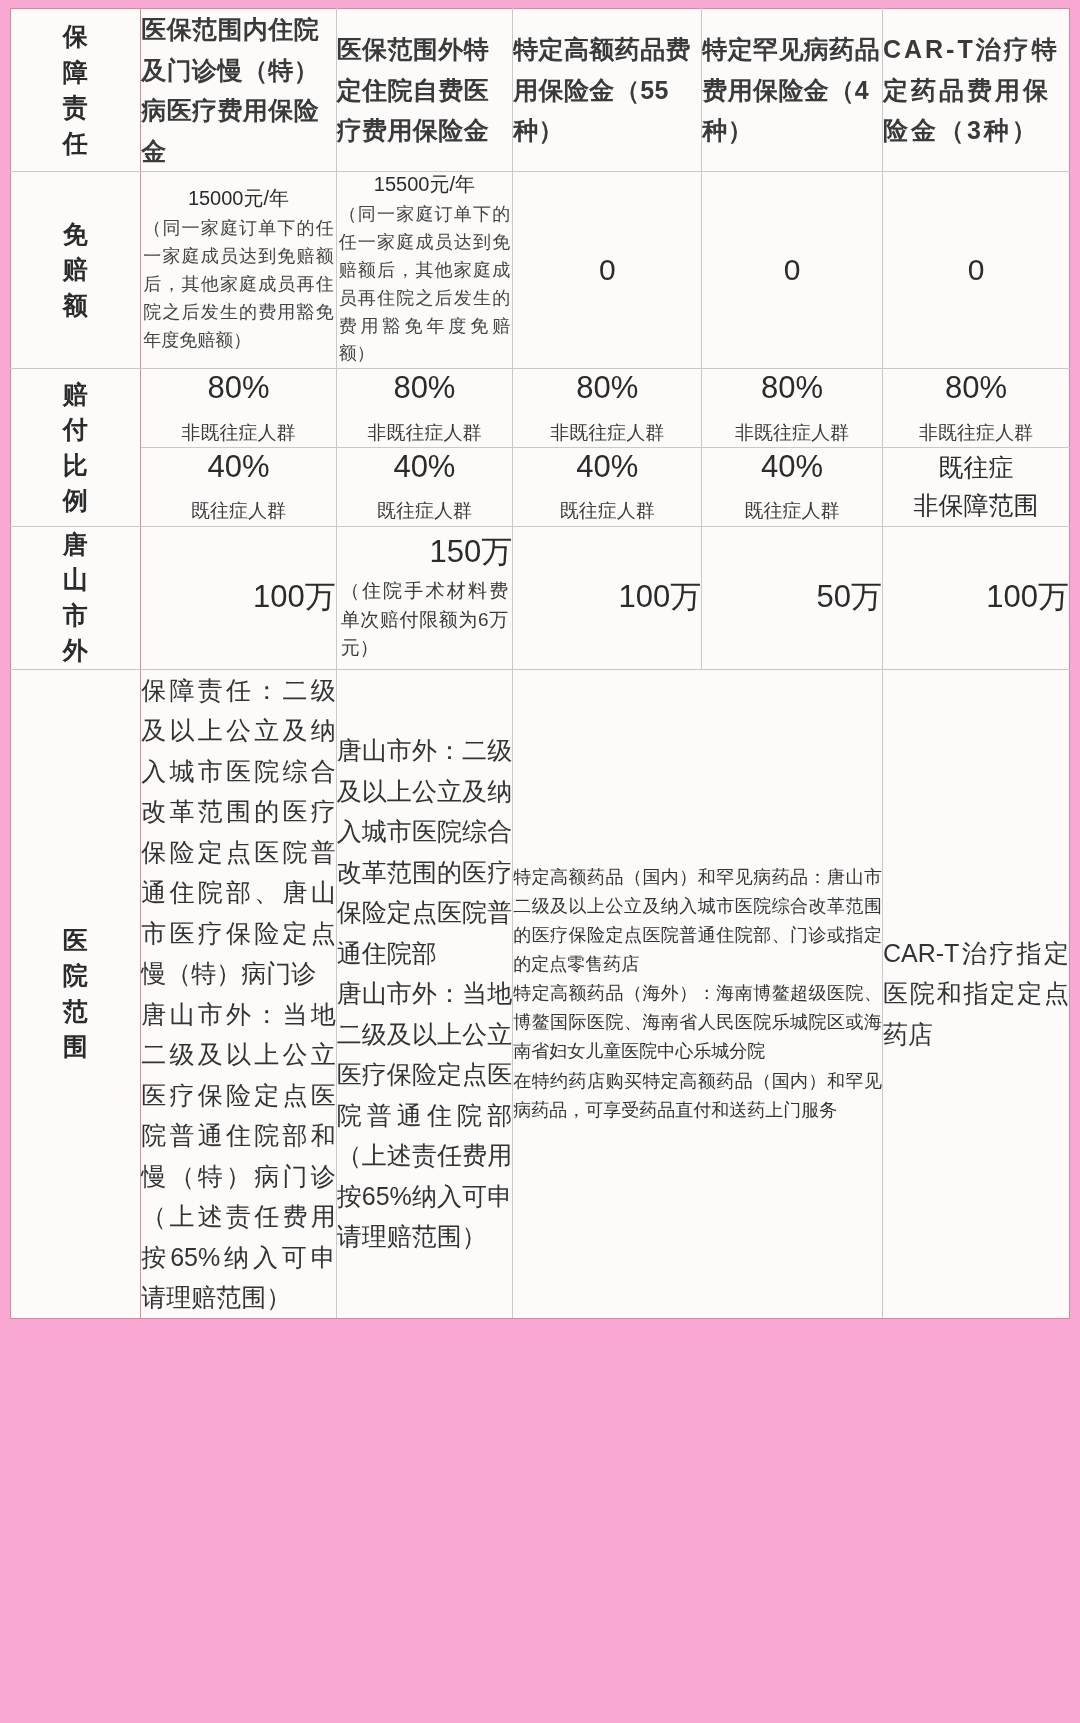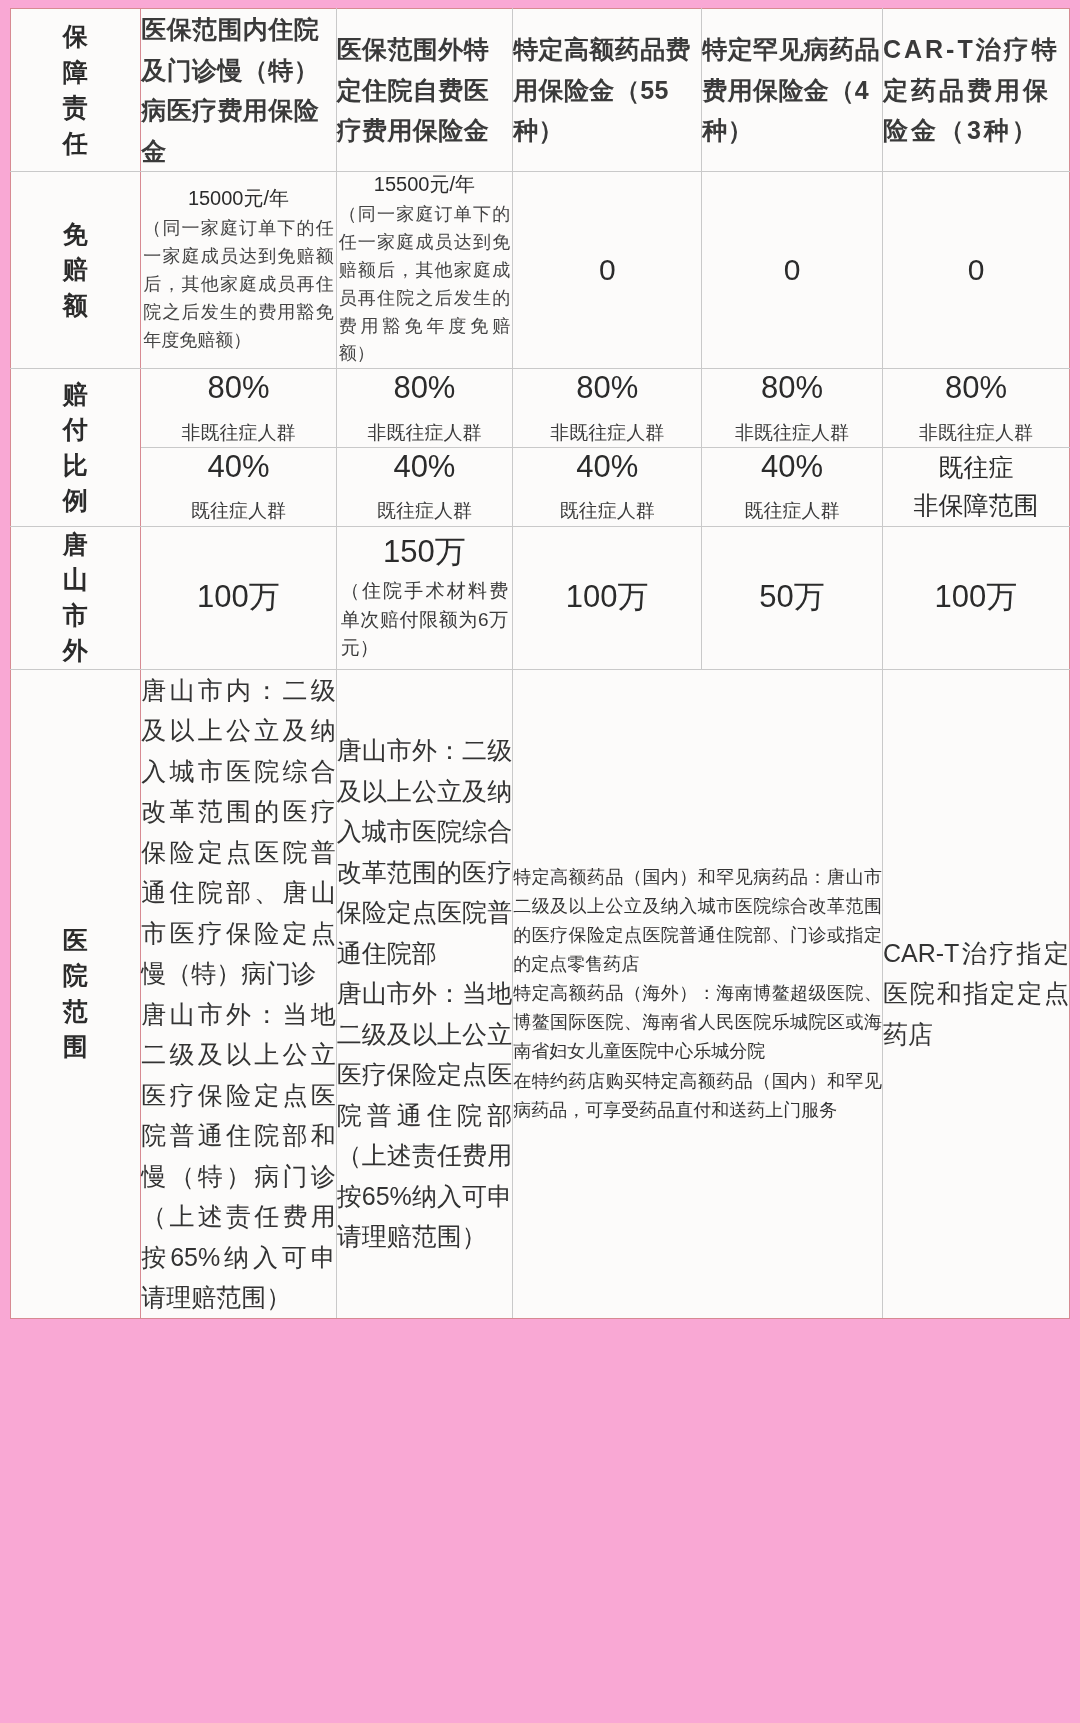--- a/index.html
+++ b/index.html
@@ -136,21 +136,21 @@
   }
   .ratio .two-line {
     font-size: 25px;
     line-height: 1.5;
     color: #2b2b2b;
     display: block;
   }
 
   
   .amount { padding: 16px 10px; text-align: center; }
-  .amount .big { font-size: 31px; }
+  .amount .big { font-size: 31px; text-align: right; }
   .amount .sub {
     font-size: 19px;
     line-height: 1.5;
     color: #3b3b3b;
     display: block;
     margin-top: 6px;
     text-align: justify;
     text-align-last: left;
     padding: 0 4px;
   }
@@ -292,21 +292,21 @@
         <td class="amount">
           <span class="big">100万</span>
         </td>
       </tr>
 
       <tr class="row-sep last-row">
         <td class="rowlabel">
           <span class="vtext">医院范围</span>
         </td>
         <td class="scope narrow">
-          <p>唐山市内：二级及以上公立及纳入城市医院综合改革范围的医疗保险定点医院普通住院部、唐山市医疗保险定点慢（特）病门诊</p>
+          <p>保障责任：二级及以上公立及纳入城市医院综合改革范围的医疗保险定点医院普通住院部、唐山市医疗保险定点慢（特）病门诊</p>
           <p>唐山市外：当地二级及以上公立医疗保险定点医院普通住院部和慢（特）病门诊（上述责任费用按65%纳入可申请理赔范围）</p>
         </td>
         <td class="scope narrow">
           <p>唐山市外：二级及以上公立及纳入城市医院综合改革范围的医疗保险定点医院普通住院部</p>
           <p>唐山市外：当地二级及以上公立医疗保险定点医院普通住院部（上述责任费用按65%纳入可申请理赔范围）</p>
         </td>
         <td class="scope wide" colspan="2">
           <p>特定高额药品（国内）和罕见病药品：唐山市二级及以上公立及纳入城市医院综合改革范围的医疗保险定点医院普通住院部、门诊或指定的定点零售药店</p>
           <p>特定高额药品（海外）：海南博鳌超级医院、博鳌国际医院、海南省人民医院乐城院区或海南省妇女儿童医院中心乐城分院</p>
           <p>在特约药店购买特定高额药品（国内）和罕见病药品，可享受药品直付和送药上门服务</p>

